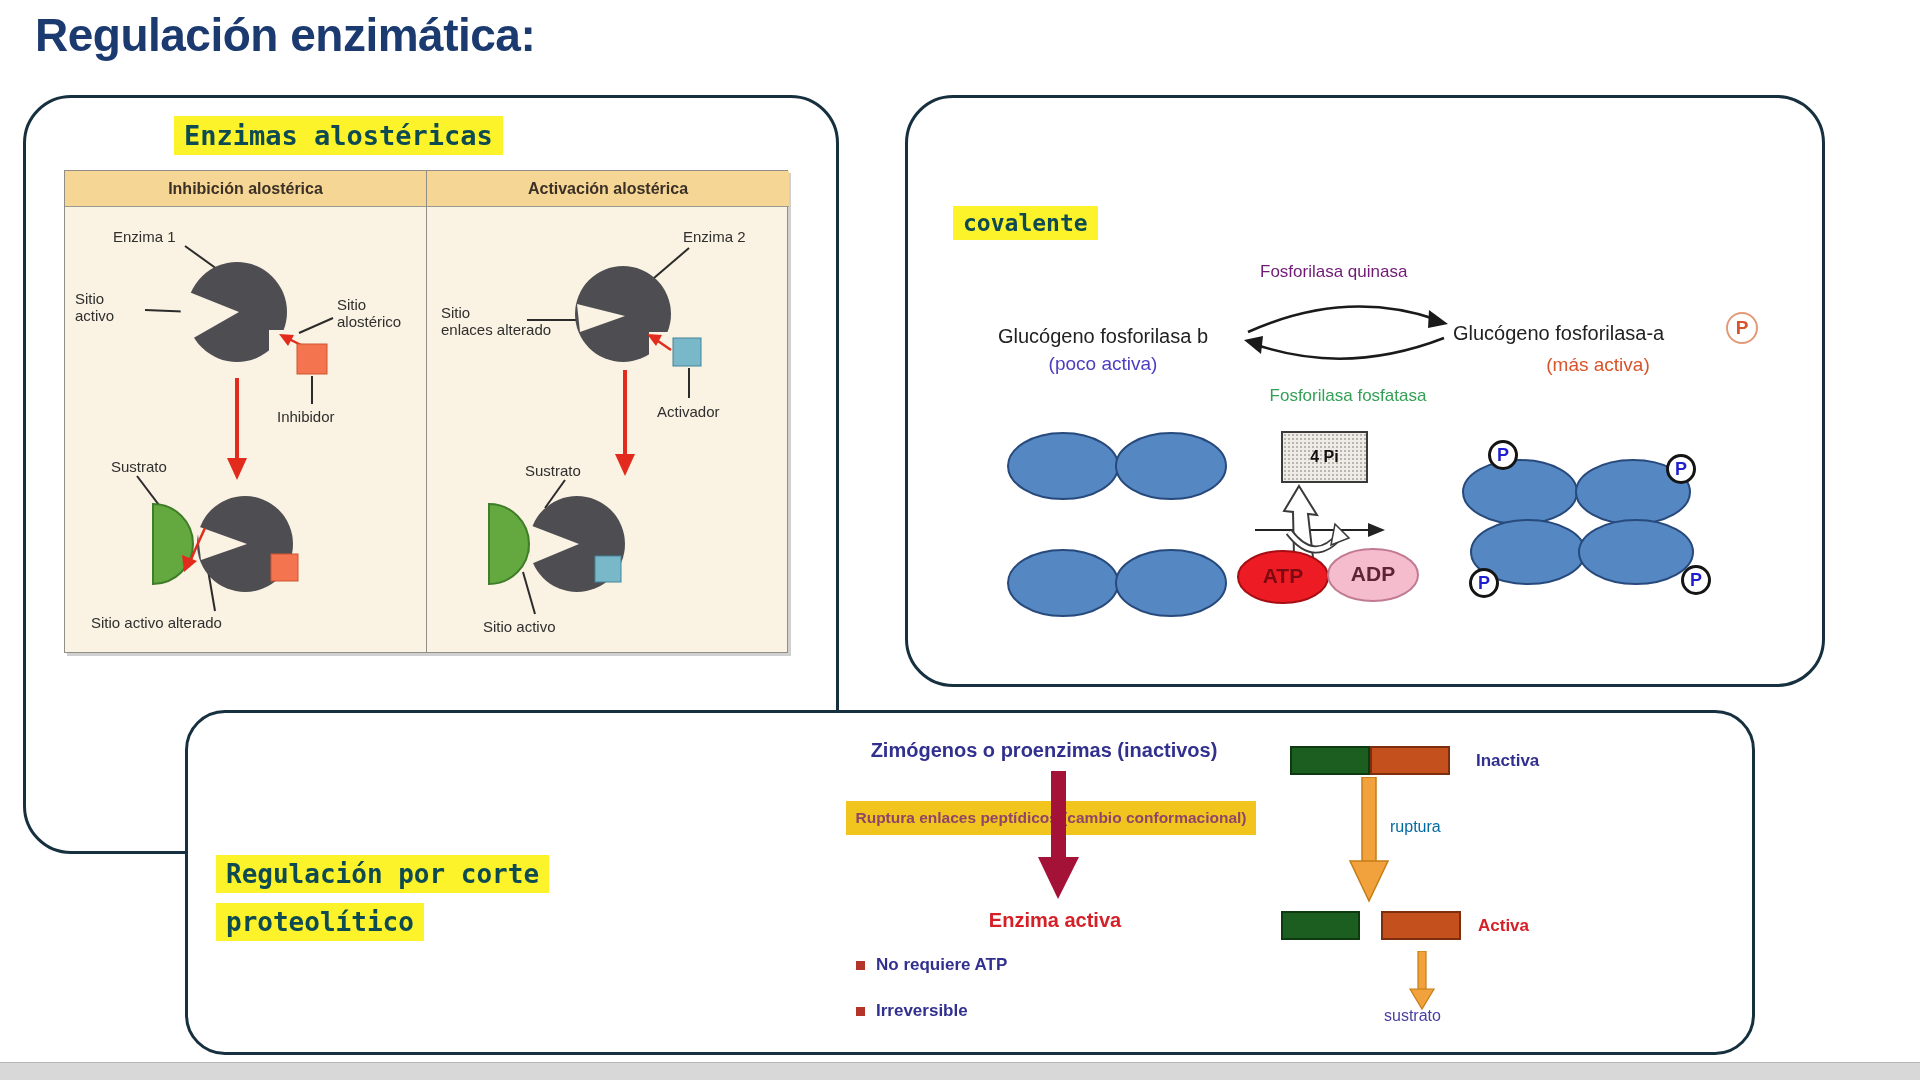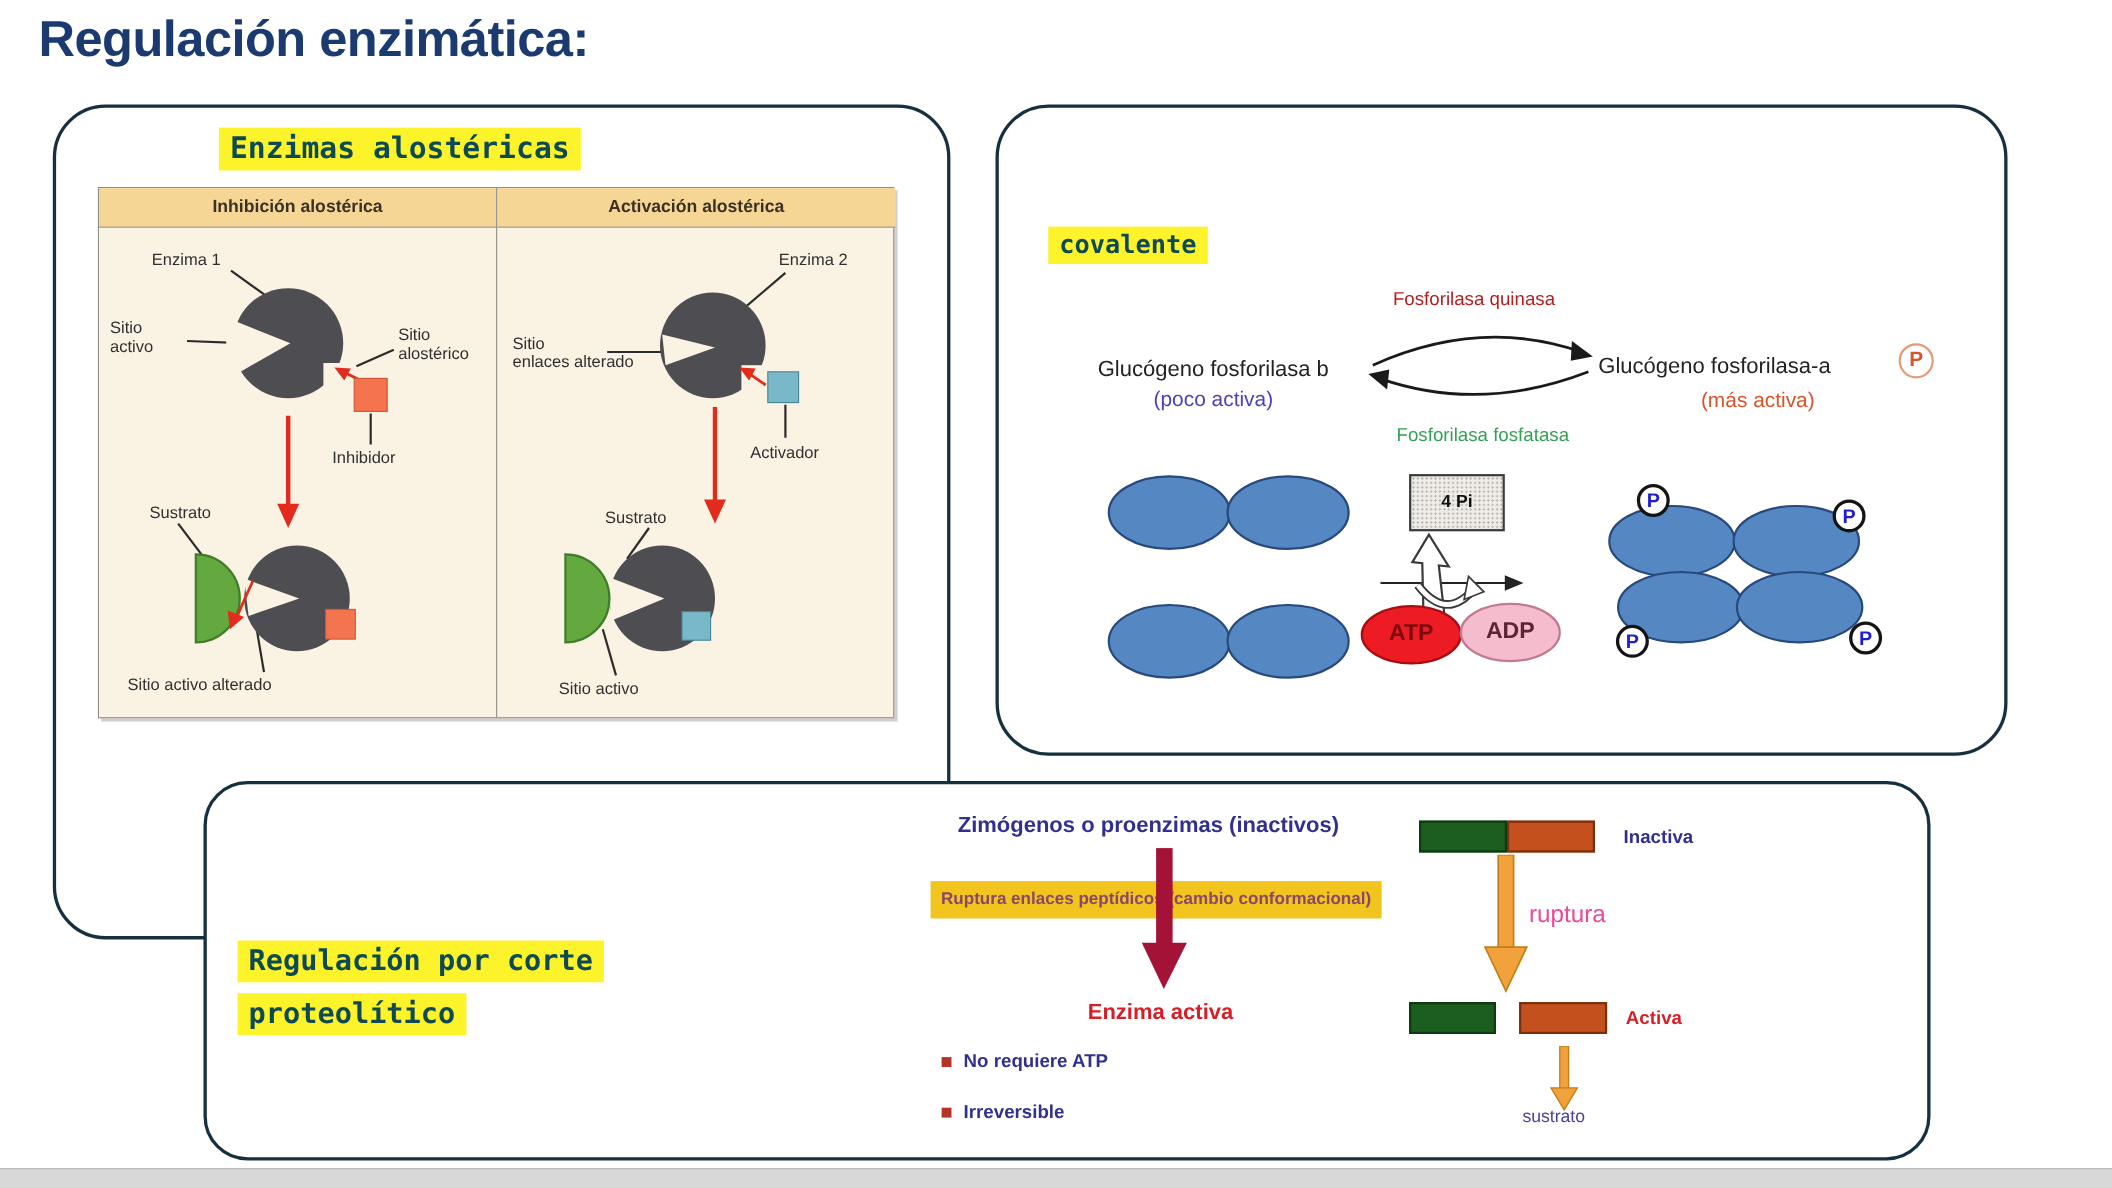--- a/index.html
+++ b/index.html
@@ -3,21 +3,21 @@
 <meta charset="utf-8">
 <style>
   * { margin:0; padding:0; box-sizing:border-box; }
   html,body { background:#fff; }
   body { font-family:"Liberation Sans", sans-serif; }
   .stage { position:relative; width:1920px; height:1080px; background:#fff; overflow:hidden; }
 
   .main-title { position:absolute; left:35px; top:8px; font-size:46px; font-weight:bold; color:#1b3a70; letter-spacing:-.5px; }
 
   .panel { position:absolute; border:3px solid #16303f; border-radius:48px; background:#fff; }
-  #panel-allosteric { left:48px;  top:95px;  width:816px; height:759px; }
+  #panel-allosteric { left:23px;  top:95px;  width:816px; height:759px; }
   #panel-covalent   { left:905px; top:95px;  width:920px; height:592px; }
   #panel-proteolytic{ left:185px; top:710px; width:1570px; height:345px; border-radius:40px; }
 
   .hl { position:absolute; display:inline-block; background:#fcf32a; color:#0e4a52;
         font-family:"DejaVu Sans Mono", monospace; font-weight:bold; padding:4px 10px; white-space:nowrap; }
 
   
   .allo-table { position:absolute; left:38px; top:72px; width:724px; height:483px;
                 border:1px solid #8f8f88; background:#faf2e2; box-shadow:3px 3px 0 rgba(150,150,150,.45); }
   .allo-head { position:absolute; top:0; width:361px; height:36px; background:#f6d695;
@@ -129,21 +129,21 @@
         <div class="lbl" style="left:230px; top:195px;">Activador</div>
         <div class="lbl" style="left:98px; top:254px;">Sustrato</div>
         <div class="lbl" style="left:56px; top:410px;">Sitio activo</div>
       </div>
     </div>
   </div>
 
   <div class="panel" id="panel-covalent">
     <span class="hl" style="left:45px; top:108px; font-size:23px;">covalente</span>
 
-    <div class="cov-text" style="left:352px; top:164px; width:160px; text-align:center; color:#b91c1c; font-size:17px;">Fosforilasa quinasa</div>
+    <div class="cov-text" style="left:352px; top:164px; width:160px; color:#701a75; font-size:17px;">Fosforilasa quinasa</div>
 
     <svg style="position:absolute; left:330px; top:190px;" width="220" height="90" viewBox="0 0 220 90">
       <path d="M10,44 Q108,0 200,32" fill="none" stroke="#1a1a1a" stroke-width="2.5"></path>
       <polygon points="210,36 191,22 190,40" fill="#1a1a1a"></polygon>
       <path d="M206,50 Q108,88 16,56" fill="none" stroke="#1a1a1a" stroke-width="2.5"></path>
       <polygon points="6,52 25,48 23,66" fill="#1a1a1a"></polygon>
     </svg>
 
     <div class="cov-text" style="left:65px; top:227px; width:260px; text-align:center; color:#222; font-size:20px;">Glucógeno fosforilasa b</div>
     <div class="cov-text" style="left:65px; top:255px; width:260px; text-align:center; color:#4b3fc0; font-size:19px;">(poco activa)</div>
@@ -214,21 +214,21 @@
     </div>
 
     <div class="bar" style="left:1102px; top:33px; width:80px; background:#1c5e20; border:2px solid #0d3a10;"></div>
     <div class="bar" style="left:1182px; top:33px; width:80px; background:#c4511d; border:2px solid #7d2f0d;"></div>
     <div style="position:absolute; left:1288px; top:38px; font-size:17px; font-weight:bold; color:#32308f;">Inactiva</div>
 
     <svg style="position:absolute; left:1158px; top:64px;" width="46" height="128" viewBox="0 0 46 128">
       <rect x="16" y="0" width="14" height="86" fill="#f2a23c" stroke="#c57d15" stroke-width="1.5"></rect>
       <polygon points="4,84 42,84 23,124" fill="#f2a23c" stroke="#c57d15" stroke-width="1.5"></polygon>
     </svg>
-    <div style="position:absolute; left:1202px; top:105px; font-size:22px; color:#ec4899;">ruptura</div>
+    <div style="position:absolute; left:1202px; top:105px; font-size:16px; color:#0369a1;">ruptura</div>
 
     <div class="bar" style="left:1093px; top:198px; width:79px; background:#1c5e20; border:2px solid #0d3a10;"></div>
     <div class="bar" style="left:1193px; top:198px; width:80px; background:#c4511d; border:2px solid #7d2f0d;"></div>
     <div style="position:absolute; left:1290px; top:203px; font-size:17px; font-weight:bold; color:#d62027;">Activa</div>
 
     <svg style="position:absolute; left:1219px; top:238px;" width="30" height="62" viewBox="0 0 30 62">
       <rect x="11" y="0" width="8" height="40" fill="#f2a23c" stroke="#c57d15" stroke-width="1.2"></rect>
       <polygon points="3,38 27,38 15,58" fill="#f2a23c" stroke="#c57d15" stroke-width="1.2"></polygon>
     </svg>
     <div style="position:absolute; left:1196px; top:294px; font-size:16px; color:#4a3fa0;">sustrato</div>

